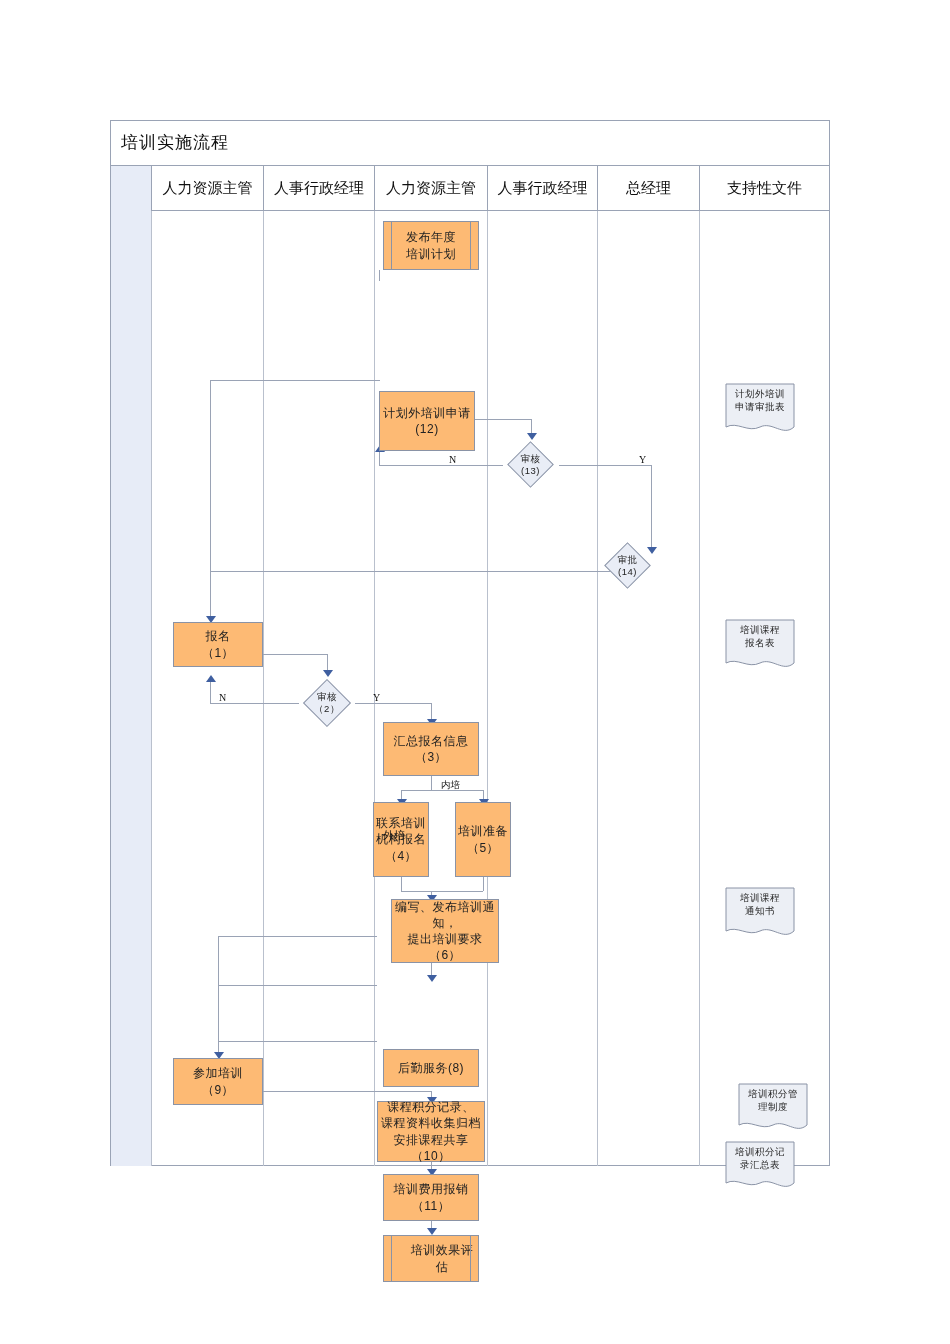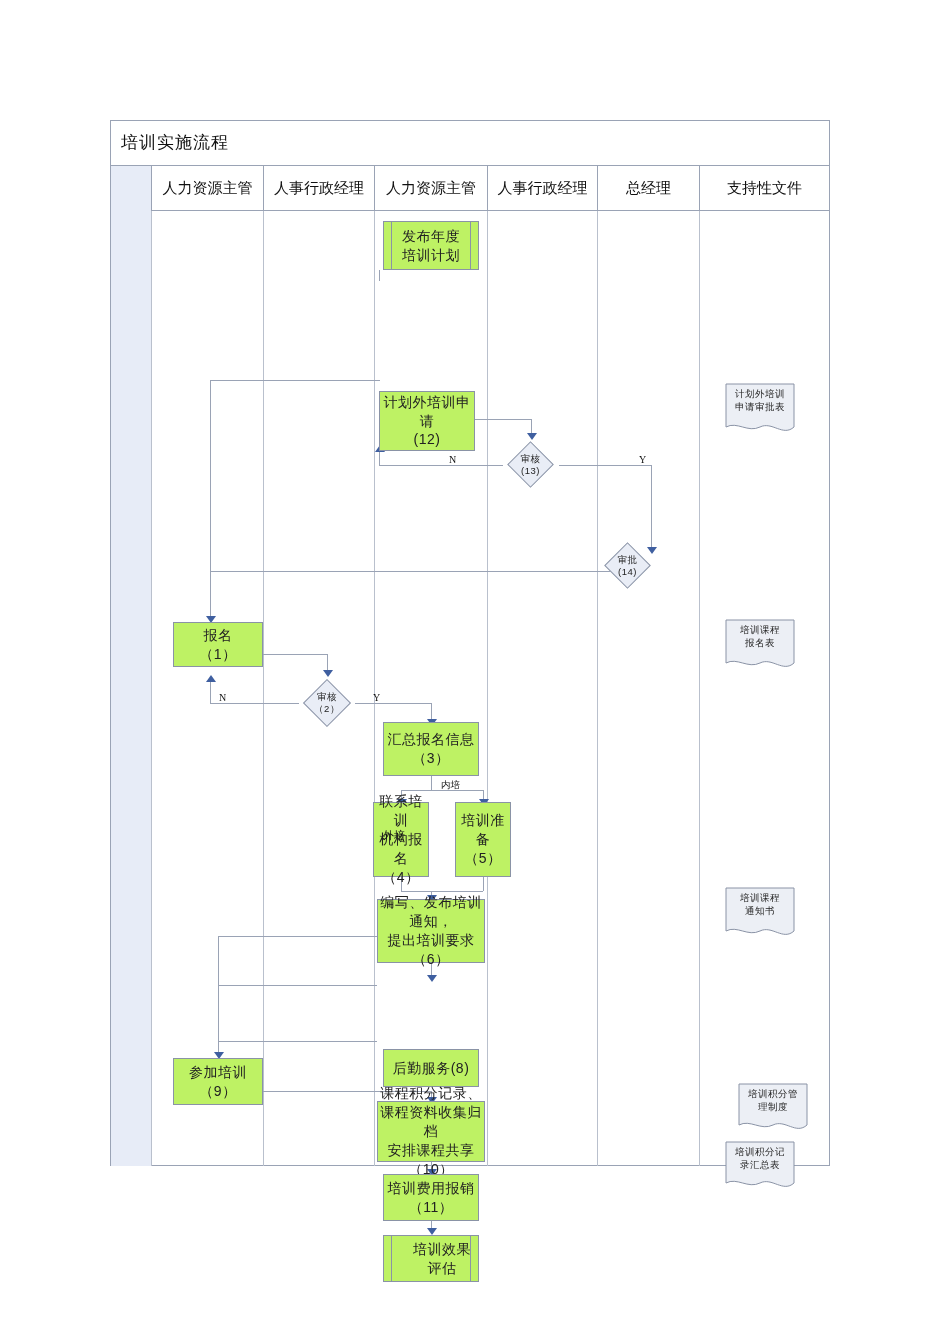--- a/index.html
+++ b/index.html
@@ -23,23 +23,23 @@
   .hdr.last{border-right:none;}
 
   #body-area{position:absolute;left:0;top:90px;width:100%;height:955px;}
   .lane{position:absolute;top:0;height:100%;box-sizing:border-box;
         border-right:1px solid #b9c0cd;}
   .lane.first{background:#e7ecf7;}
   .lane.last{border-right:none;}
 
   #shapes{position:absolute;left:0;top:0;width:100%;height:100%;}
 
-  .node{position:absolute;box-sizing:border-box;background:#bef264;
+  .node{position:absolute;box-sizing:border-box;background:#fdba74;
         border:1px solid #8a93a6;display:flex;align-items:center;
-        justify-content:center;text-align:center;font-size:14px;line-height:1.35;
+        justify-content:center;text-align:center;font-size:12px;line-height:1.35;
         color:#222;letter-spacing:.5px;padding:2px;}
   .node.pre::before,.node.pre::after{content:"";position:absolute;top:0;bottom:0;
         width:0;border-left:1px solid #8a93a6;}
   .node.pre::before{left:7px;}
   .node.pre::after{right:7px;}
 
   .diamond{position:absolute;background:#e9edf6;border:1px solid #8a93a6;
         transform:rotate(45deg);box-sizing:border-box;}
   .diamond-label{position:absolute;display:flex;align-items:center;
         justify-content:center;text-align:center;font-size:9.5px;line-height:1.3;
@@ -165,21 +165,21 @@
 
       <div class="diamond" style="left:199px;top:475px;width:34px;height:34px;"></div>
       <div class="diamond-label" style="left:189px;top:477px;width:54px;height:30px;">审核<br>（2）</div>
 
       <div class="node" style="left:272px;top:511px;width:96px;height:54px;">汇总报名信息<br>（3）</div>
 
       <div class="node" style="left:262px;top:591px;width:56px;height:75px;">联系培训<br>机构报名<br>（4）</div>
 
       <div class="node" style="left:344px;top:591px;width:56px;height:75px;">培训准备<br>（5）</div>
 
-      <div class="node" style="left:266px;top:688px;width:108px;height:64px;">编写、发布培训通知，<br>提出培训要求<br>（6）</div>
+      <div class="node" style="left:280px;top:688px;width:108px;height:64px;">编写、发布培训通知，<br>提出培训要求<br>（6）</div>
 
 
       <div class="node" style="left:272px;top:838px;width:96px;height:38px;">后勤服务(8)</div>
 
       <div class="node" style="left:62px;top:847px;width:90px;height:47px;">参加培训<br>（9）</div>
 
       <div class="node" style="left:266px;top:890px;width:108px;height:61px;">课程积分记录、<br>课程资料收集归档<br>安排课程共享<br>（10）</div>
 
       <div class="node" style="left:272px;top:963px;width:96px;height:47px;">培训费用报销<br>（11）</div>
 

